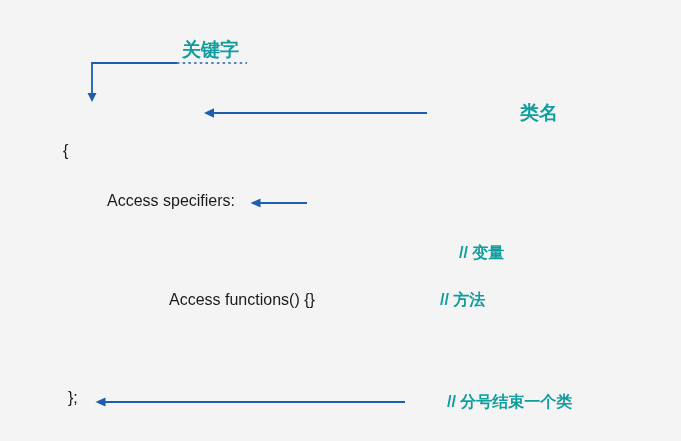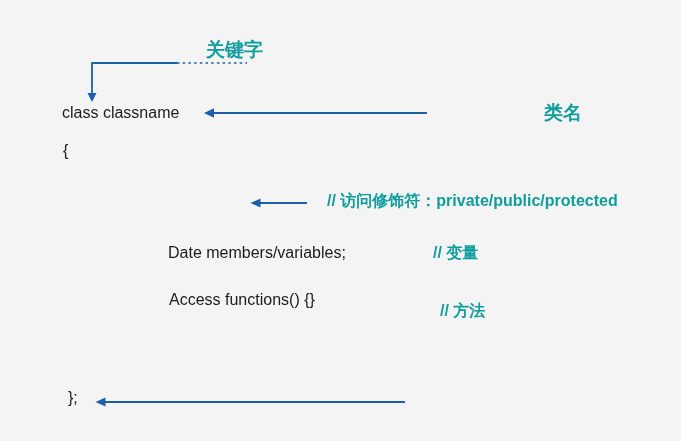--- a/index.html
+++ b/index.html
@@ -32,21 +32,21 @@
     line-height: 1.15;
   }
   .code {
     color: var(--ink);
     font-size: 16px;
   }
   .cjk {
     color: var(--teal);
     font-weight: 700;
   }
-  .label-lg { font-size: 19px; margin-left: 24px; }
+  .label-lg { font-size: 19px; }
   .comment  { font-size: 16px; }
   .arrow-line {
     stroke: var(--blue);
     stroke-width: 1.8;
     fill: none;
   }
   .dotted {
     stroke-width: 1.6;
     stroke-dasharray: 2.5 3.2;
   }
@@ -74,31 +74,30 @@
     <path class="arrowhead" d="M250.5,203 L260.5,198.4 L260.5,207.6 Z"></path>
 
     <path class="arrow-line" d="M405,402 H105"></path>
     <path class="arrowhead" d="M95.5,402 L105.5,397.4 L105.5,406.6 Z"></path>
   </svg>
 
   <div class="txt cjk label-lg" style="left:182px; top:39px;">关键字</div>
 
   <div class="txt cjk label-lg" style="left:520px; top:102px;">类名</div>
 
-  <div class="txt cjk comment" style="left:327px; top:192px;">// 访问修饰符：private/public/protected</div>
 
-  <div class="txt cjk comment" style="left:433px; top:244px;">// 变量</div>
+  <div class="txt cjk comment" style="left:459px; top:244px;">// 变量</div>
 
-  <div class="txt cjk comment" style="left:440px; top:302px;">// 方法</div>
+  <div class="txt cjk comment" style="left:440px; top:291px;">// 方法</div>
 
+  <div class="txt cjk comment" style="left:447px; top:393px;">// 分号结束一个类</div>
 
-  <div class="txt code" style="left:62px; top:104px;">class classname</div>
 
   <div class="txt code" style="left:63px; top:142px;">{</div>
 
+  <div class="txt code" style="left:107px; top:192px;">Access specifiers:</div>
 
-  <div class="txt code" style="left:168px; top:244px;">Date members/variables;</div>
 
   <div class="txt code" style="left:169px; top:291px;">Access functions() {}</div>
 
   <div class="txt code" style="left:68px; top:389px;">};</div>
 
 </div>
 
 </body></html>

